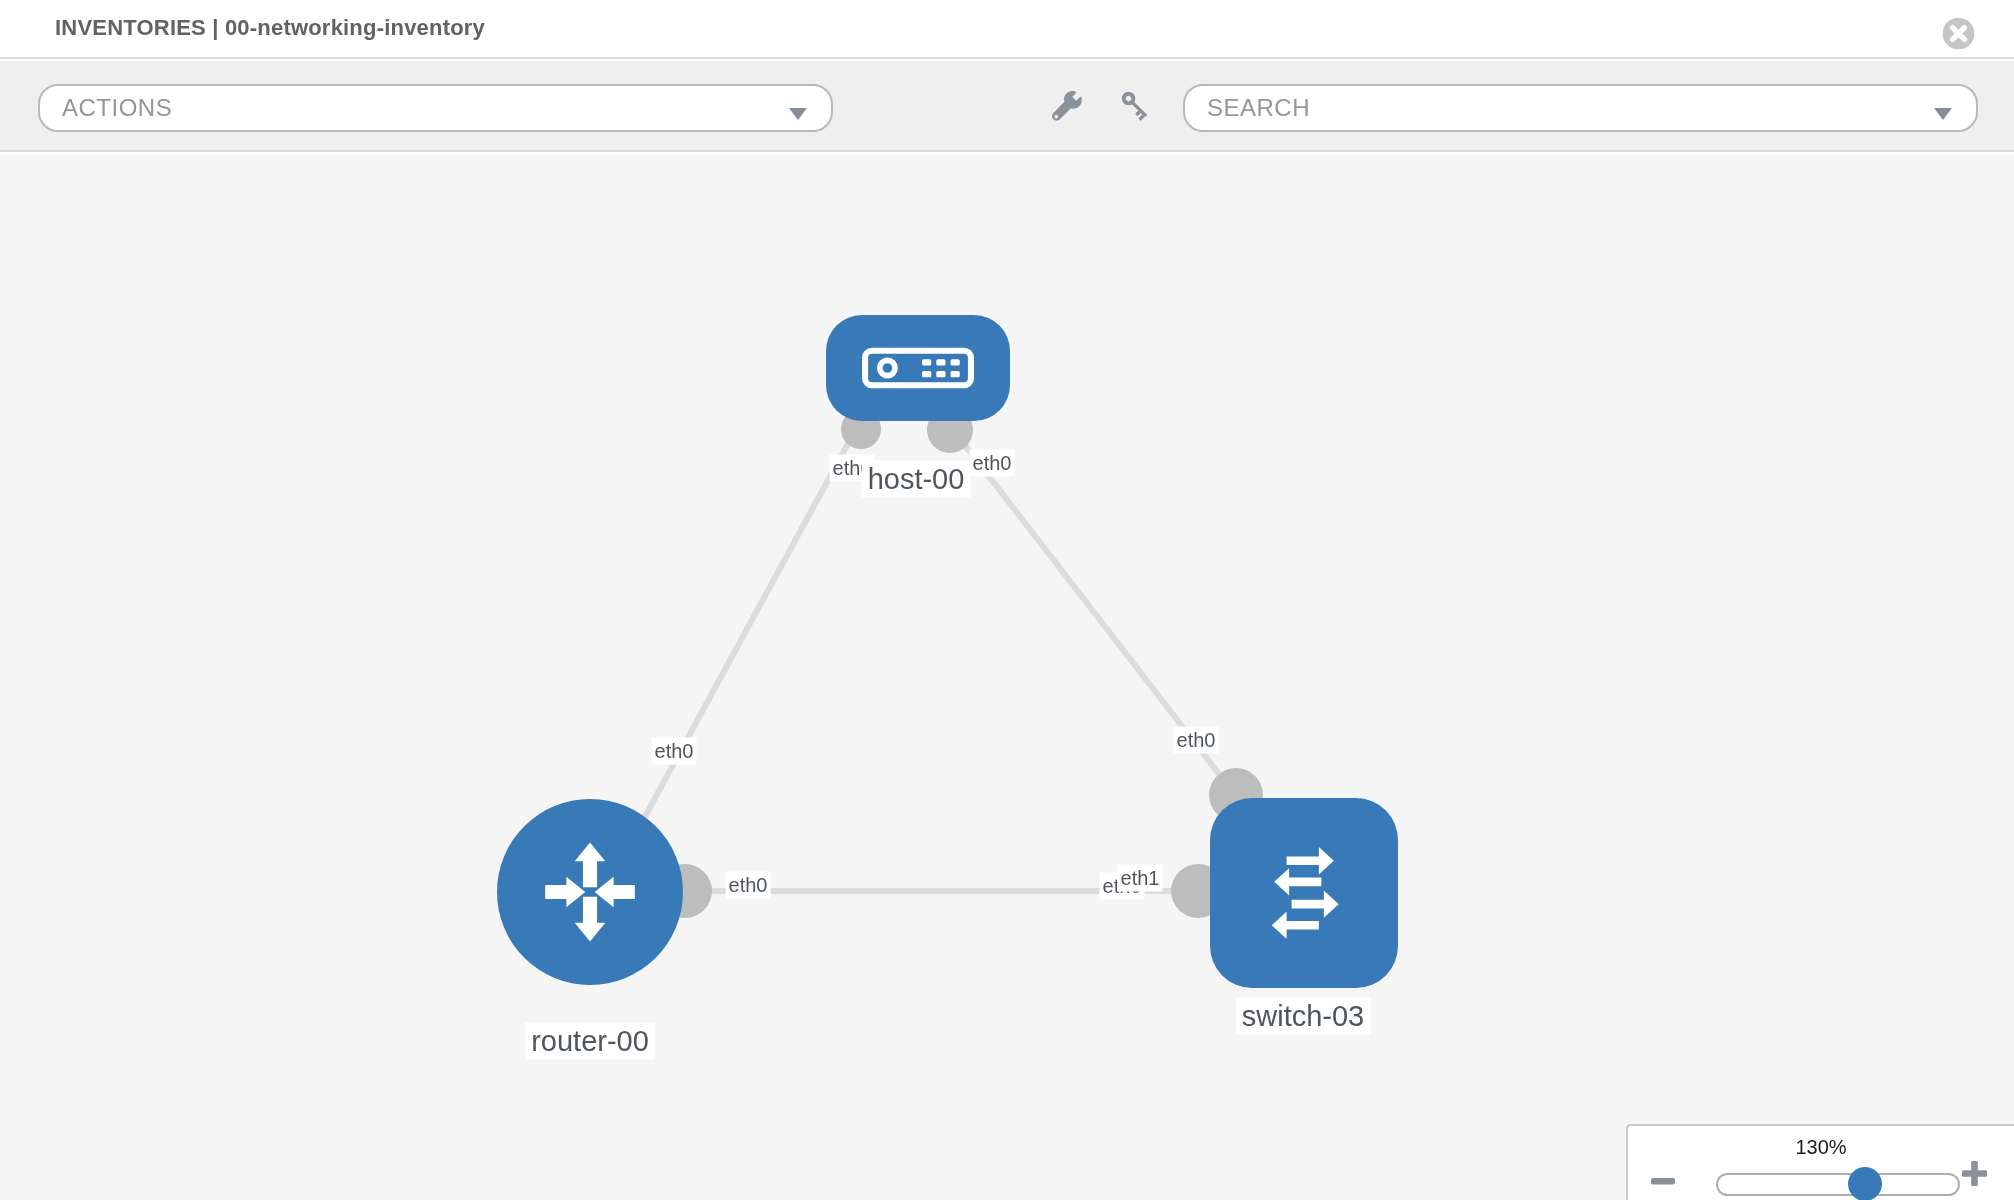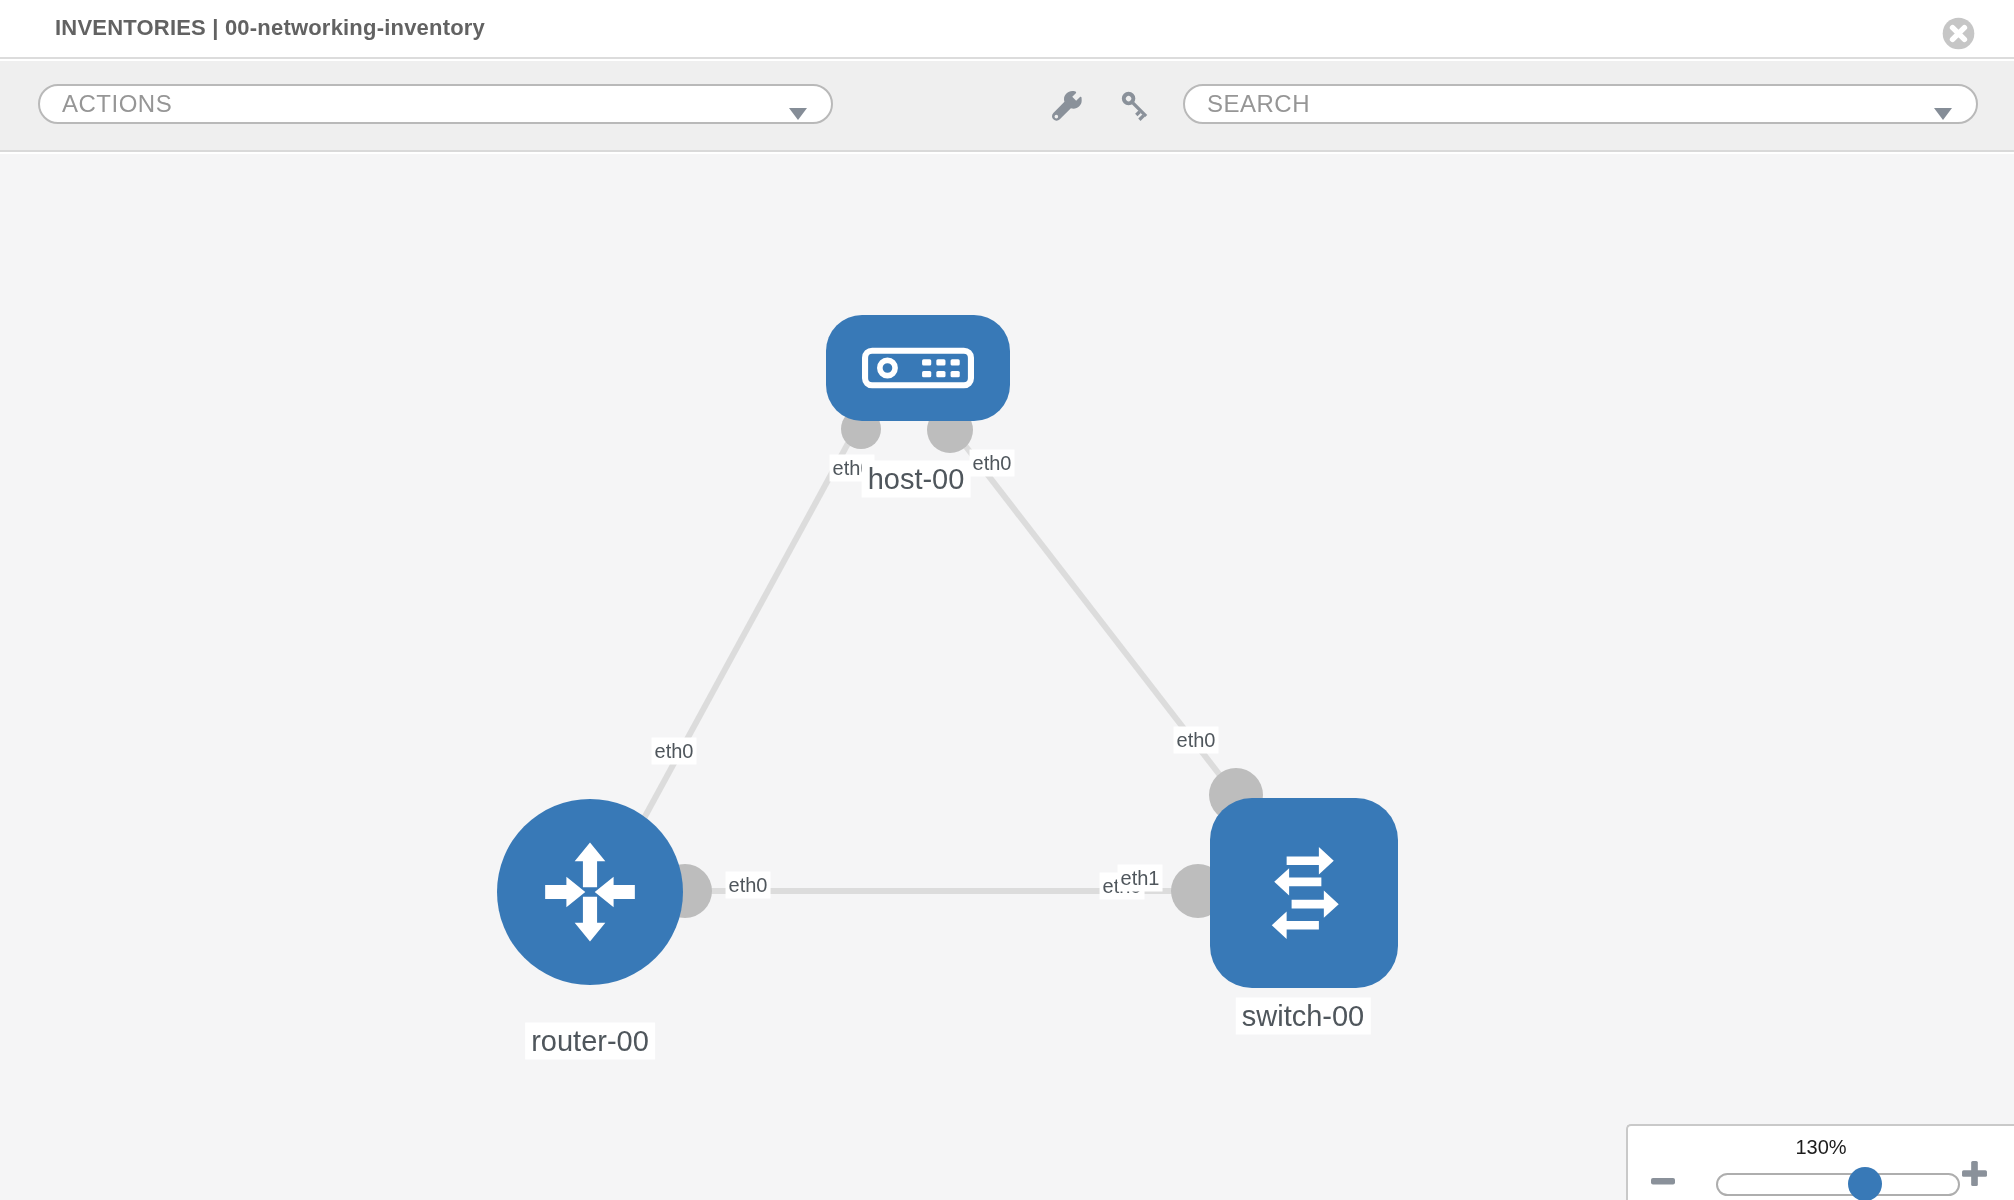--- a/index.html
+++ b/index.html
@@ -22,21 +22,21 @@
   .close-btn {
     position: absolute; left: 1942px; top: 17px; width: 33px; height: 33px; cursor: pointer;
   }
 
   
   .toolbar {
     position: absolute; left: 0; top: 61px; width: 2014px; height: 91px;
     background: #efefef; border-bottom: 2px solid #d9d9d9;
   }
   .select-box {
-    position: absolute; top: 23px; height: 40px; width: 795px;
+    position: absolute; top: 23px; height: 48px; width: 795px;
     background: #ffffff; border: 2px solid #b9b9b9; border-radius: 20px;
     display: flex; align-items: center; cursor: pointer; text-align: right;
   }
   .select-box .sel-text {
     padding-left: 22px; font-size: 24px; color: #969696; letter-spacing: 0.5px;
   }
   .caret {
     position: absolute; right: 24px; top: 22px;
     width: 0; height: 0;
     border-left: 9px solid transparent; border-right: 9px solid transparent;
@@ -189,21 +189,21 @@
   <span class="lbl lbl-if" style="left:992px; top:309px;">eth0</span>
 
   <span class="lbl lbl-if" style="left:674px; top:597px;">eth0</span>
   <span class="lbl lbl-if" style="left:1196px; top:586px;">eth0</span>
 
   <span class="lbl lbl-if" style="left:748px; top:731px;">eth0</span>
   <span class="lbl lbl-if" style="left:1122px; top:732px;">eth0</span>
   <span class="lbl lbl-if" style="left:1140px; top:724px;">eth1</span>
 
   <span class="lbl lbl-node" style="left:590px; top:887px;">router-00</span>
-  <span class="lbl lbl-node" style="left:1303px; top:862px;">switch-00</span>
+  <span class="lbl lbl-node" style="left:1303px; top:862px;">switch-03</span>
 
   <div class="zoom-panel">
     <div class="zoom-level">130%</div>
     <div class="zoom-minus">
       <svg width="26" height="26" viewBox="0 0 26 26">
         <rect x="1" y="10" width="24" height="6.5" rx="2" fill="#8a919a"></rect>
       </svg>
     </div>
     <div class="zoom-track"></div>
     <div class="zoom-handle"></div>

